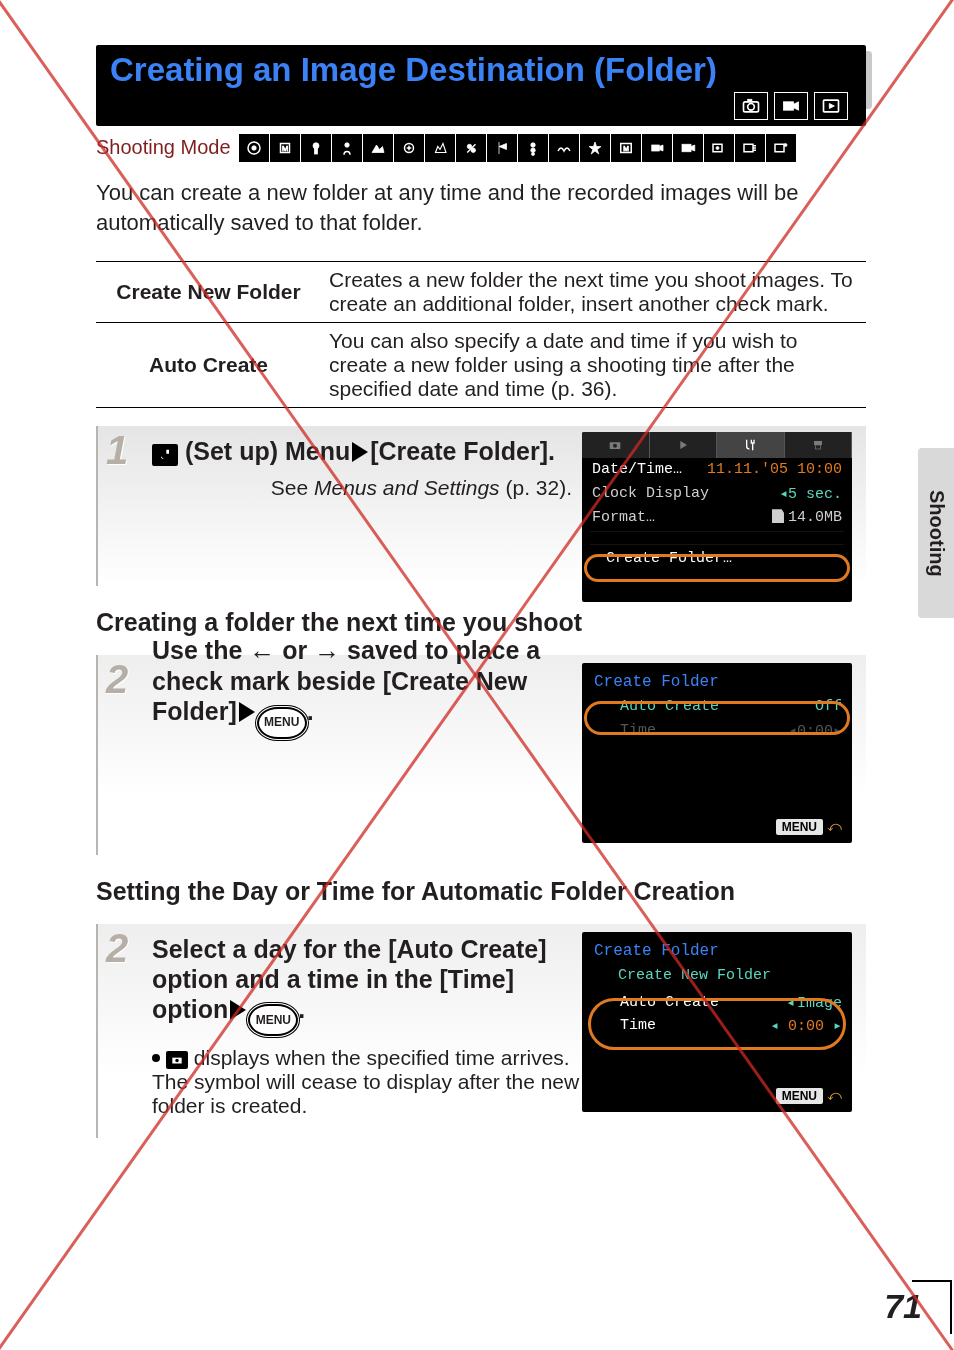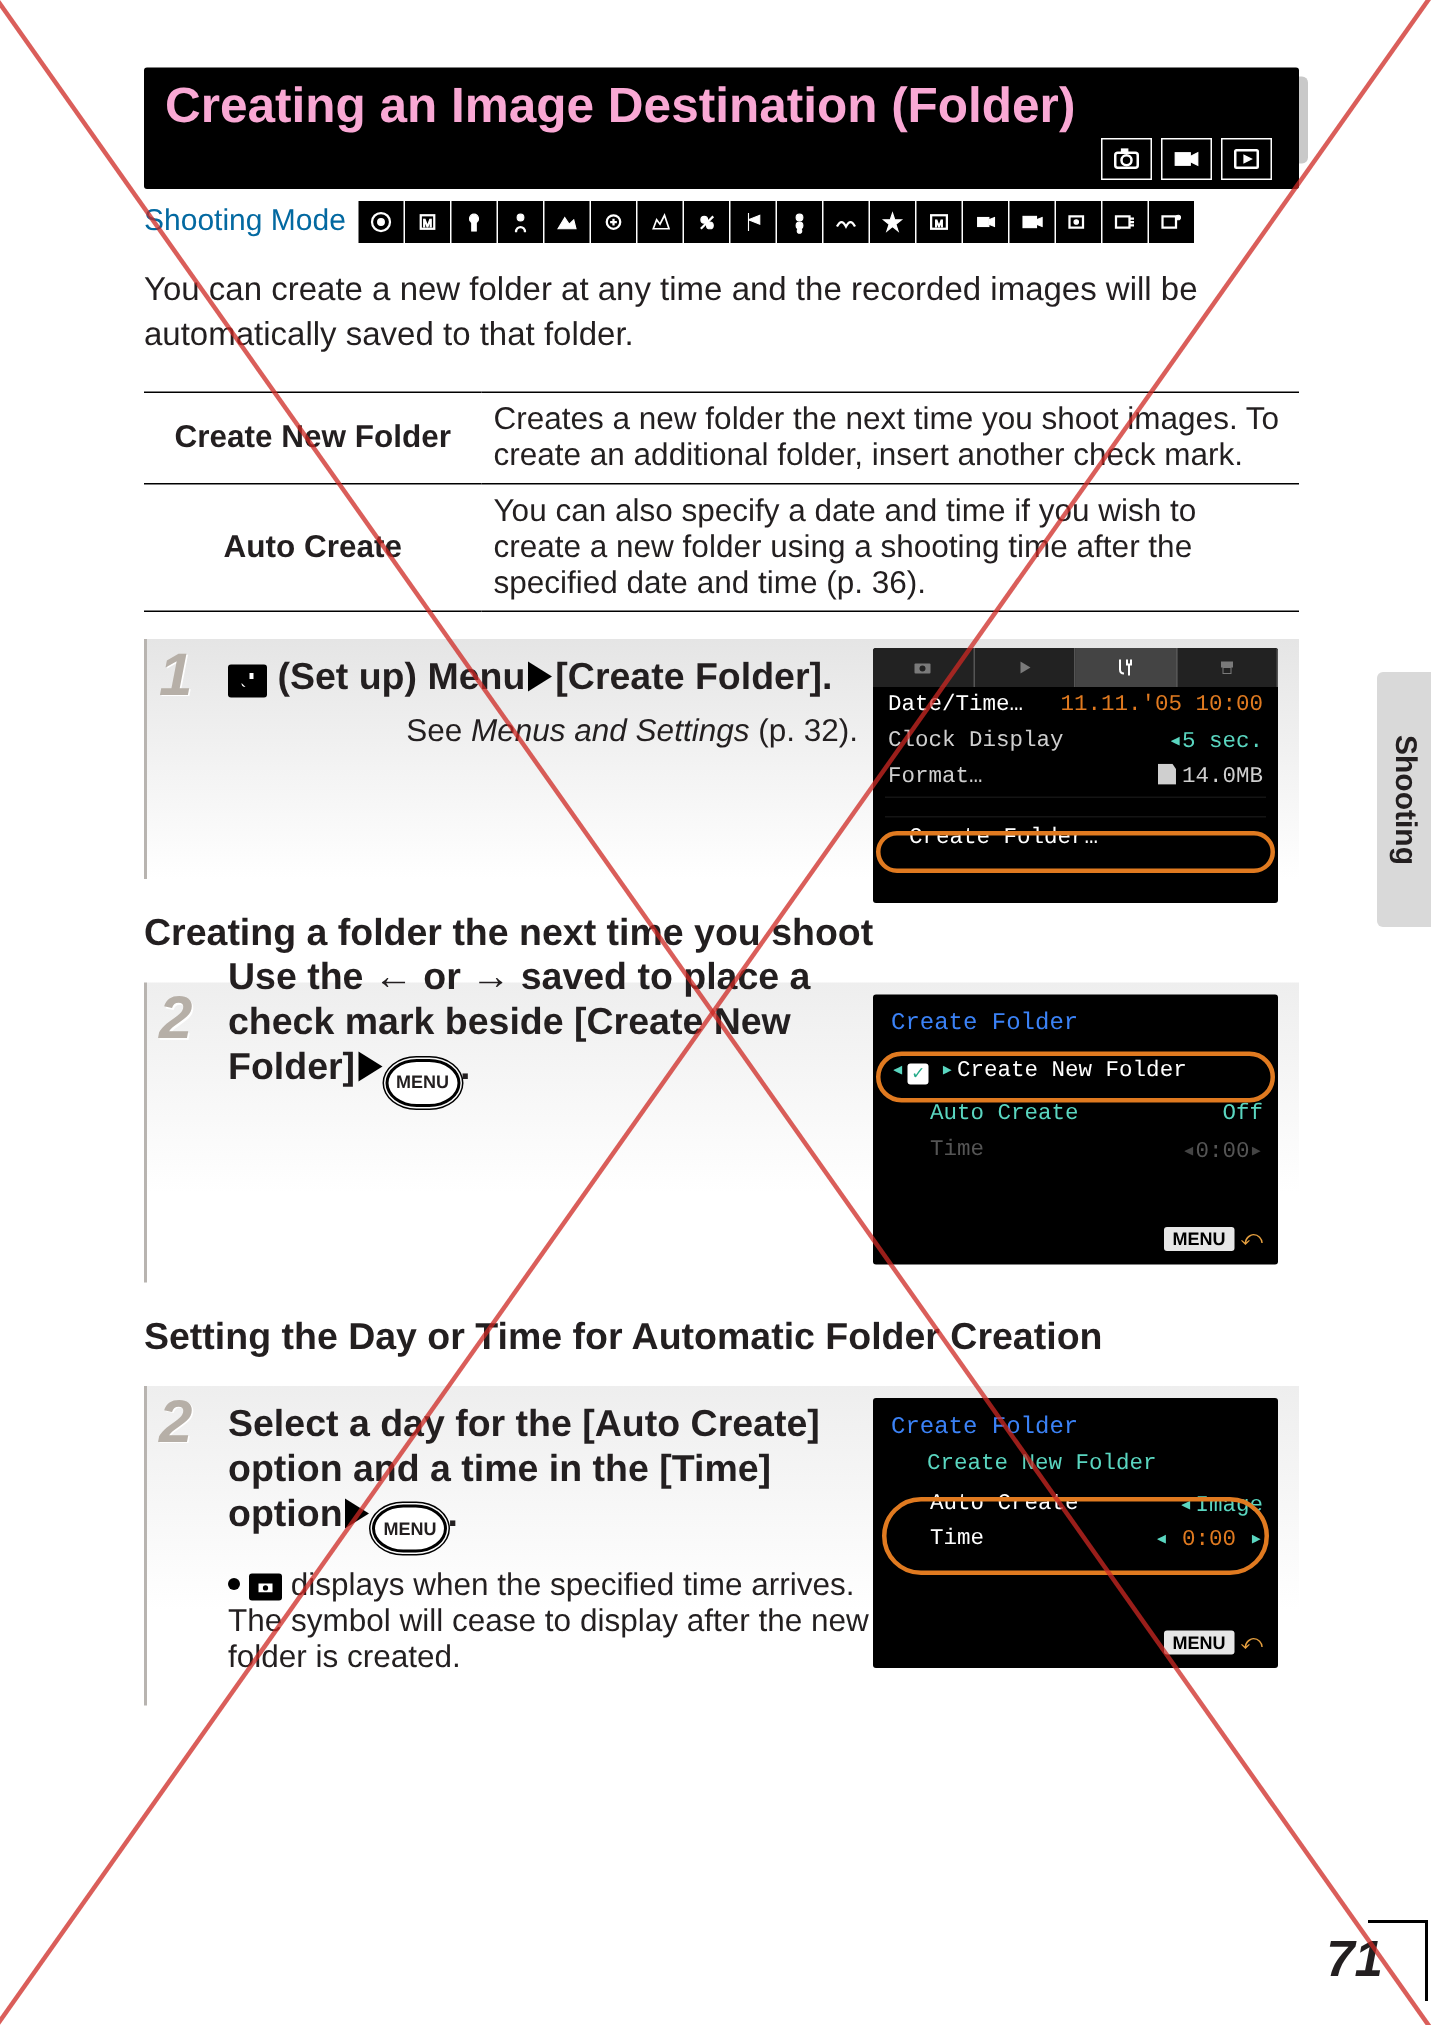--- a/index.html
+++ b/index.html
@@ -24,21 +24,21 @@
   .banner-shadow {
     position: absolute;
     top: 6px; left: 6px;
     width: 100%; height: 58px;
     background: #c9c9c9;
     border-radius: 4px;
   }
   .banner {
     position: relative;
     background: #000;
-    color: #f9a8d4;
+    color: #3b82f6;
     font-family: Arial Black, Arial, sans-serif;
     font-weight: 900;
     font-size: 33px;
     line-height: 1.05;
     padding: 8px 10px 6px 14px;
     border-radius: 2px;
   }
   .mode-row {
     display: flex;
     justify-content: flex-end;
@@ -55,21 +55,21 @@
   }
   .mico svg { width: 20px; height: 20px; fill: #fff; stroke: #fff; }
 
   .shooting-mode {
     margin-top: 8px;
     display: flex;
     align-items: center;
     gap: 4px;
   }
   .shooting-mode-label {
-    color: #0369a1;
+    color: #7f1d1d;
     font-size: 20px;
     margin-right: 4px;
   }
   .sm-icons {
     display: flex;
     gap: 1px;
     flex-wrap: nowrap;
   }
   .smico {
     width: 30px; height: 28px;
@@ -577,23 +577,20 @@
   <div class="step-box lg" style="min-height:200px;">
     <div class="stepnum">2</div>
     <div class="step-head"></div>
 
     <div class="step-head" style="margin-top:-30px;">
       <span>Use the </span><span style="font-size:26px;">←</span><span> or </span><span style="font-size:26px;">→</span><span> saved to place a check mark beside [Create New Folder]</span><span class="tri"></span><span class="menu-btn">MENU</span><span>.</span>
     </div>
 
     <div class="camscreen large" style="top:8px;">
       <div class="overlay-title">Create Folder</div>
-      <div class="cs-row hl" style="position:relative; padding-top:8px; padding-bottom:8px;">
-        <span><span class="arrows">◂</span><span class="check">✓</span><span class="arrows">▸</span><span>Create New Folder</span></span>
-      </div>
       <div class="ring1" style="left:2px; right:2px; top:38px; height:34px;"></div>
       <div class="cs-row" style="color:#5ad6c0;">
         <span style="padding-left:28px;">Auto Create</span>
         <span class="val">Off</span>
       </div>
       <div class="cs-row" style="color:#555;">
         <span style="padding-left:28px;">Time</span>
         <span class="val" style="color:#555;"><span style="color:#444;">◂</span><span>0:00</span><span style="color:#444;">▸</span></span>
       </div>
       <div class="bottom-right">

